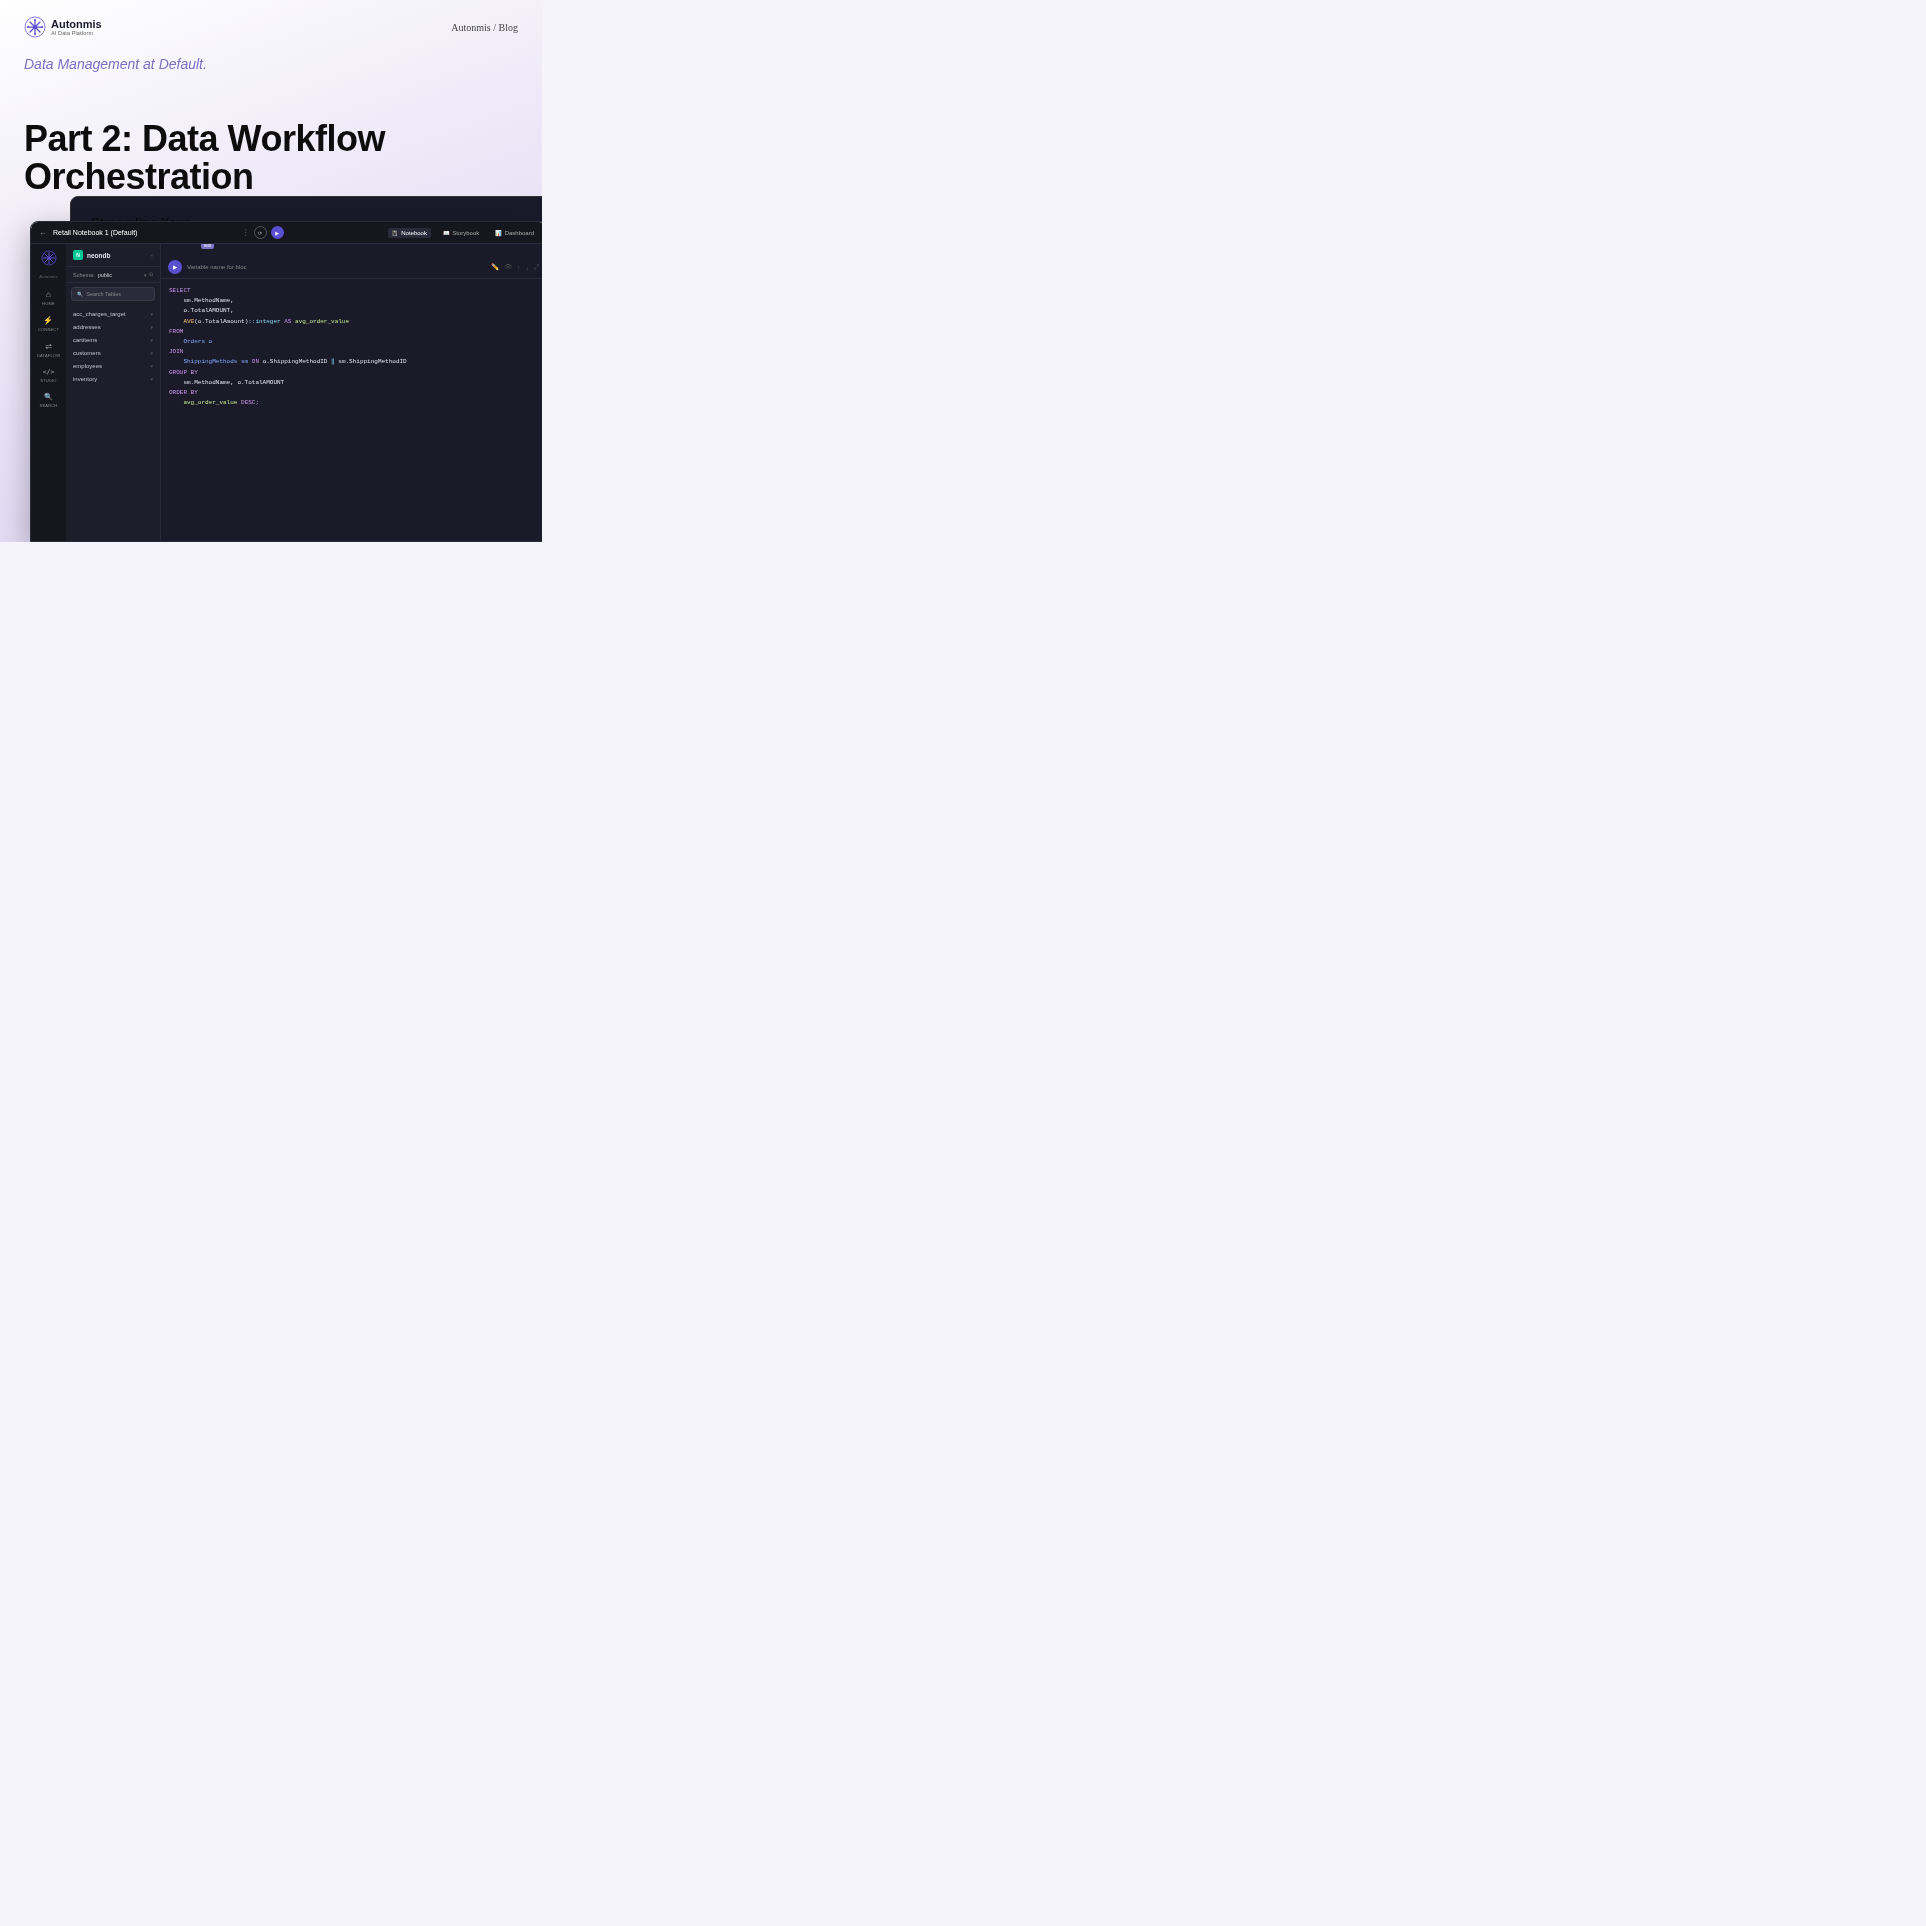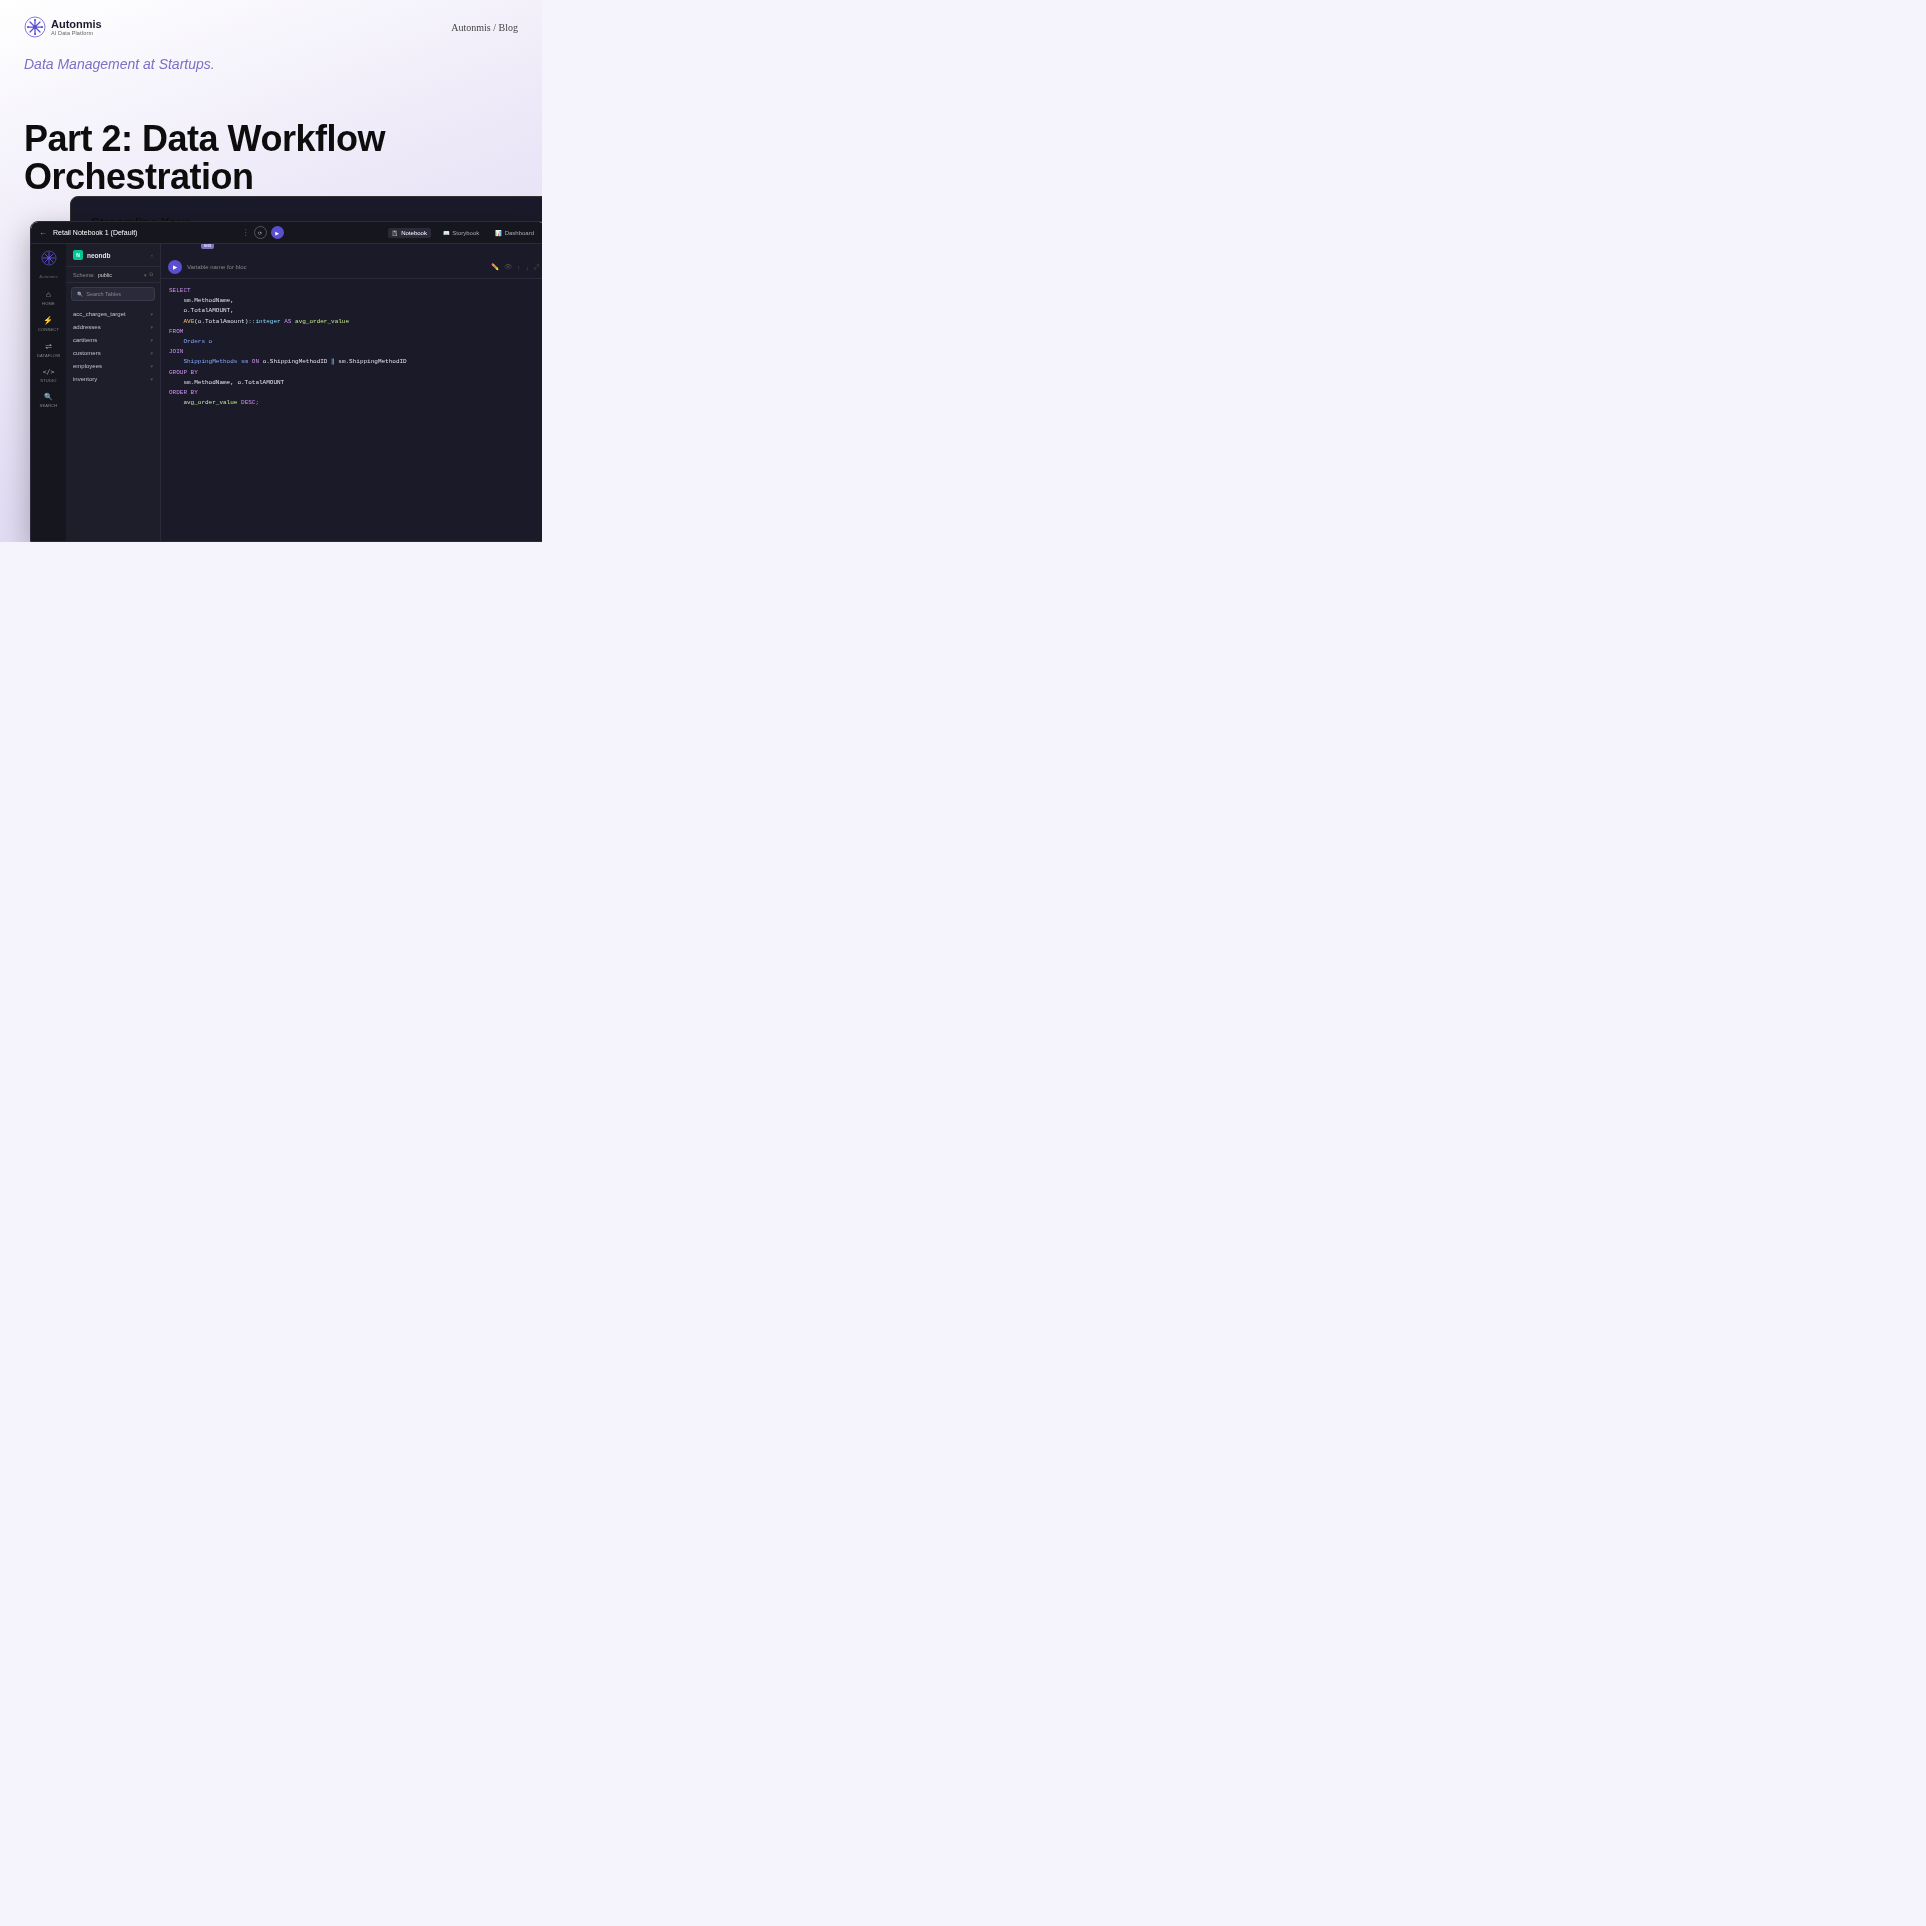--- a/index.html
+++ b/index.html
@@ -512,21 +512,21 @@
       <div class="logo-text-block">
         <span class="logo-name">Autonmis</span>
         <span class="logo-subtitle">AI Data Platform</span>
       </div>
     </div>
     <div class="blog-label">Autonmis / Blog</div>
   </div>
 
   <div class="hero-section">
     <div class="data-mgmt-line">
-      <span>Data Management at </span><span style="color:#7c6fc4;">Startups.</span>
+      <span>Data Management at </span><span style="color:#7c6fc4;">Default.</span>
     </div>
     <div class="main-title">
       <span>Part 2: Data Workflow</span><br>
       <span>Orchestration</span>
     </div>
   </div>
 
   <div class="mockup-container">
 
     <div class="bg-window">

